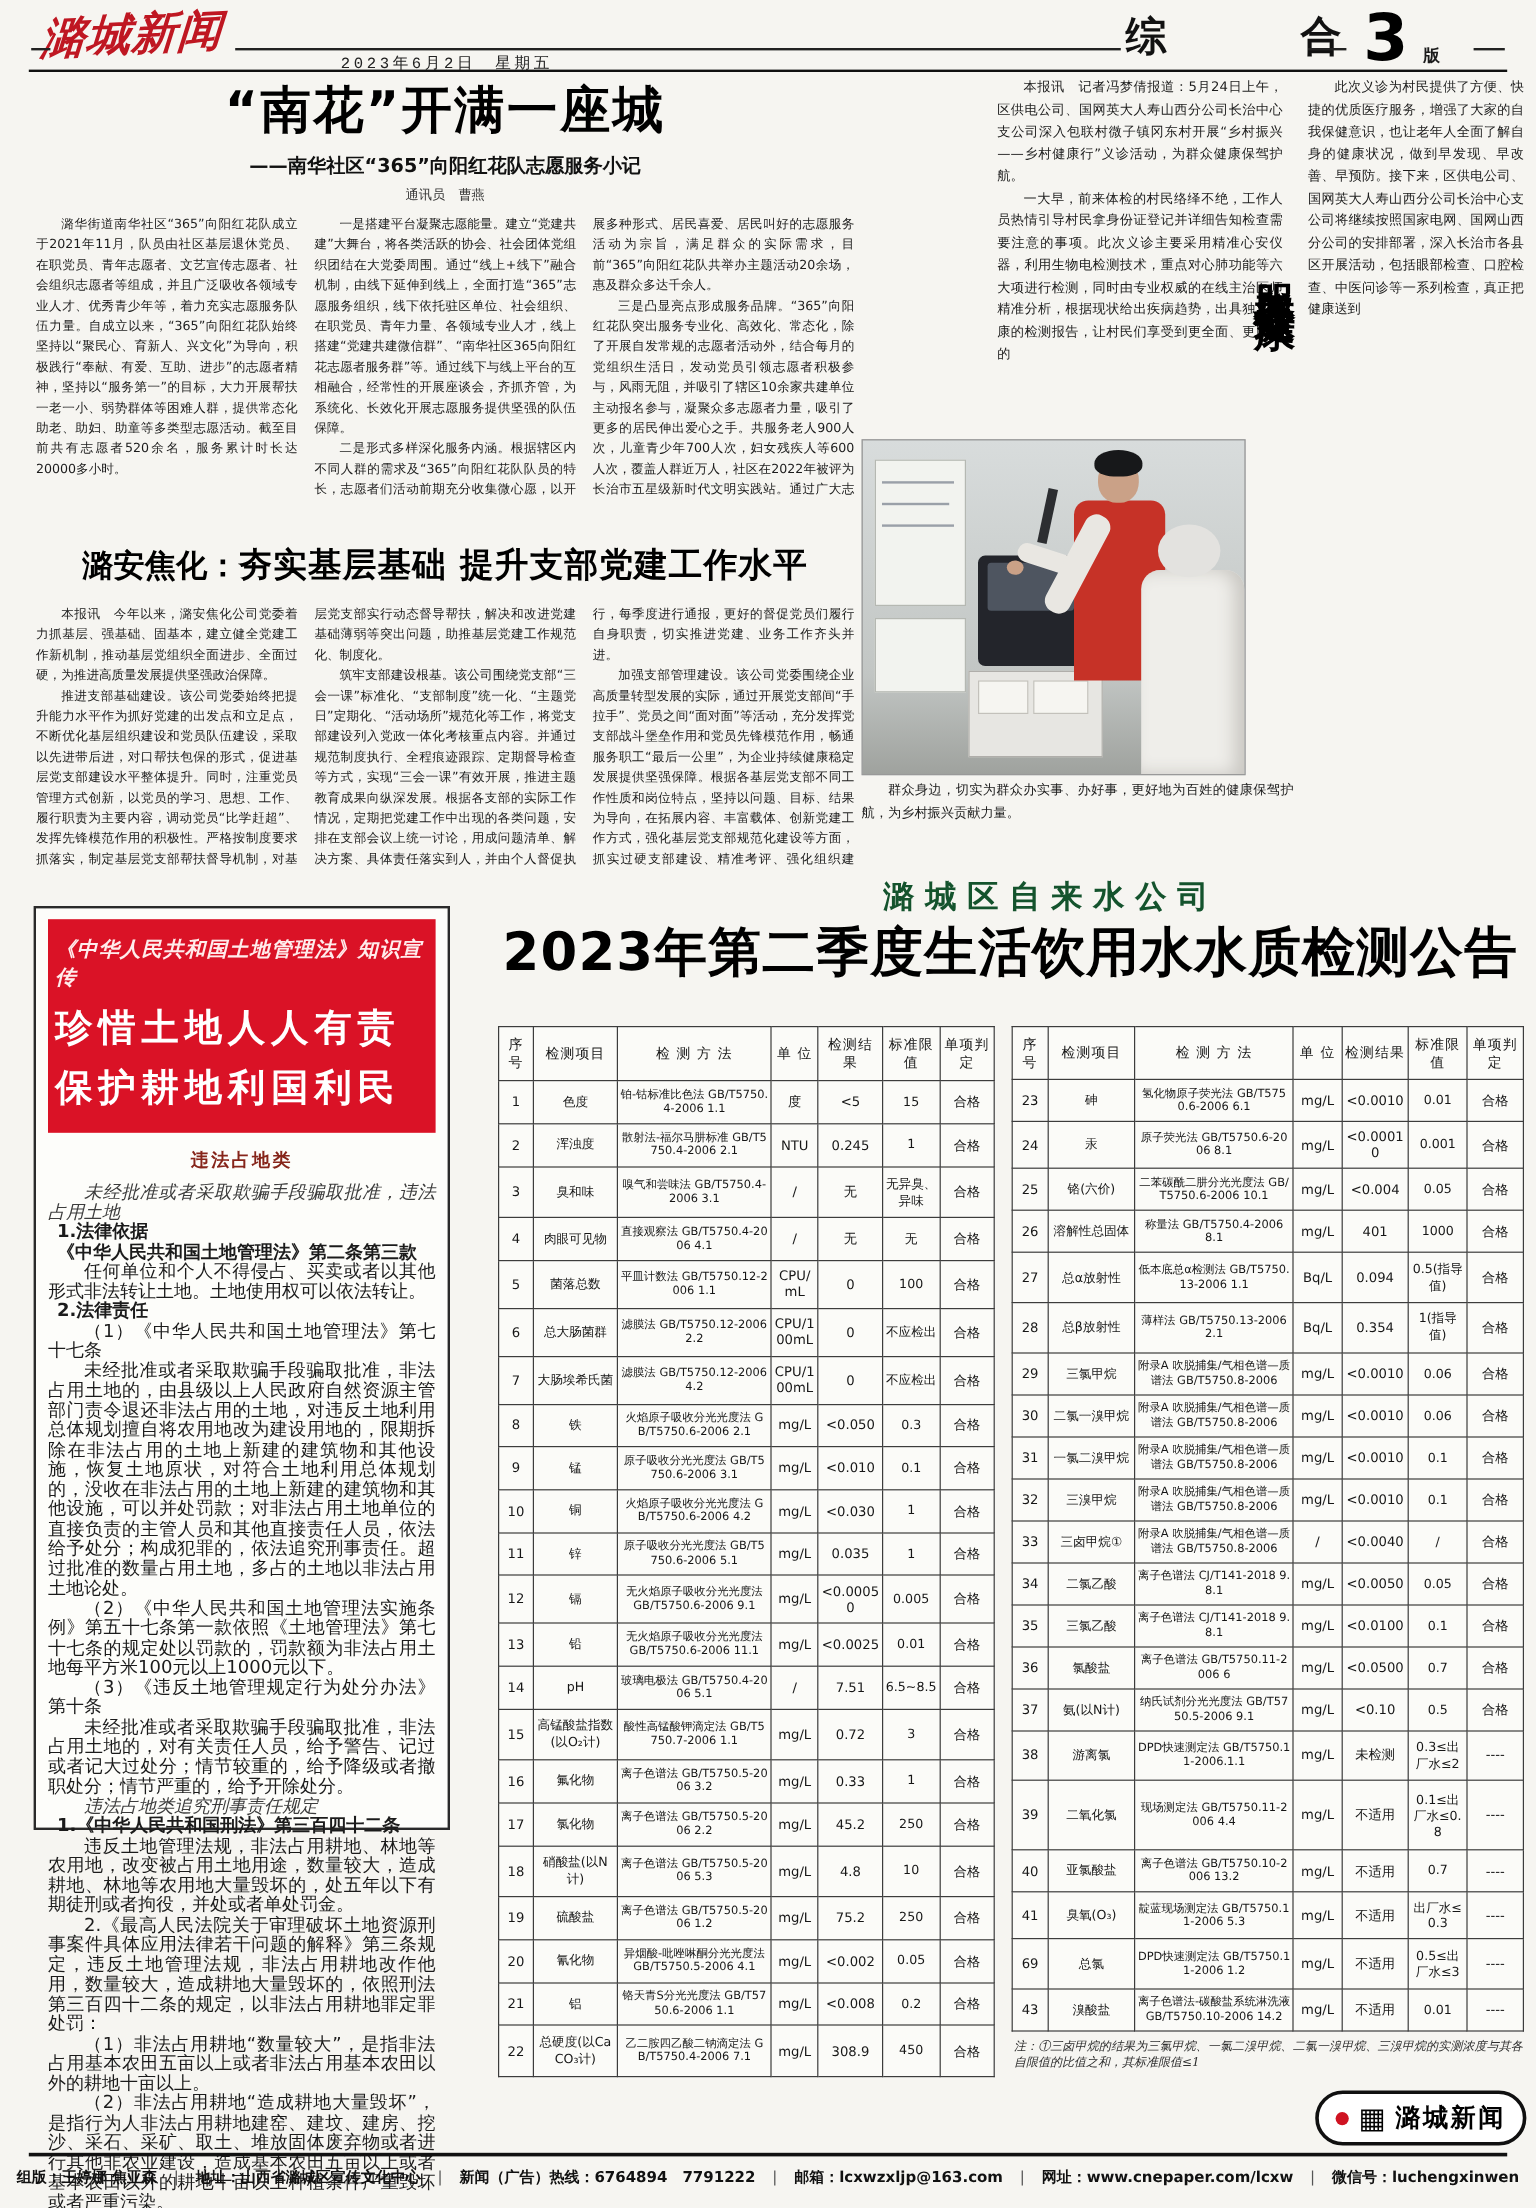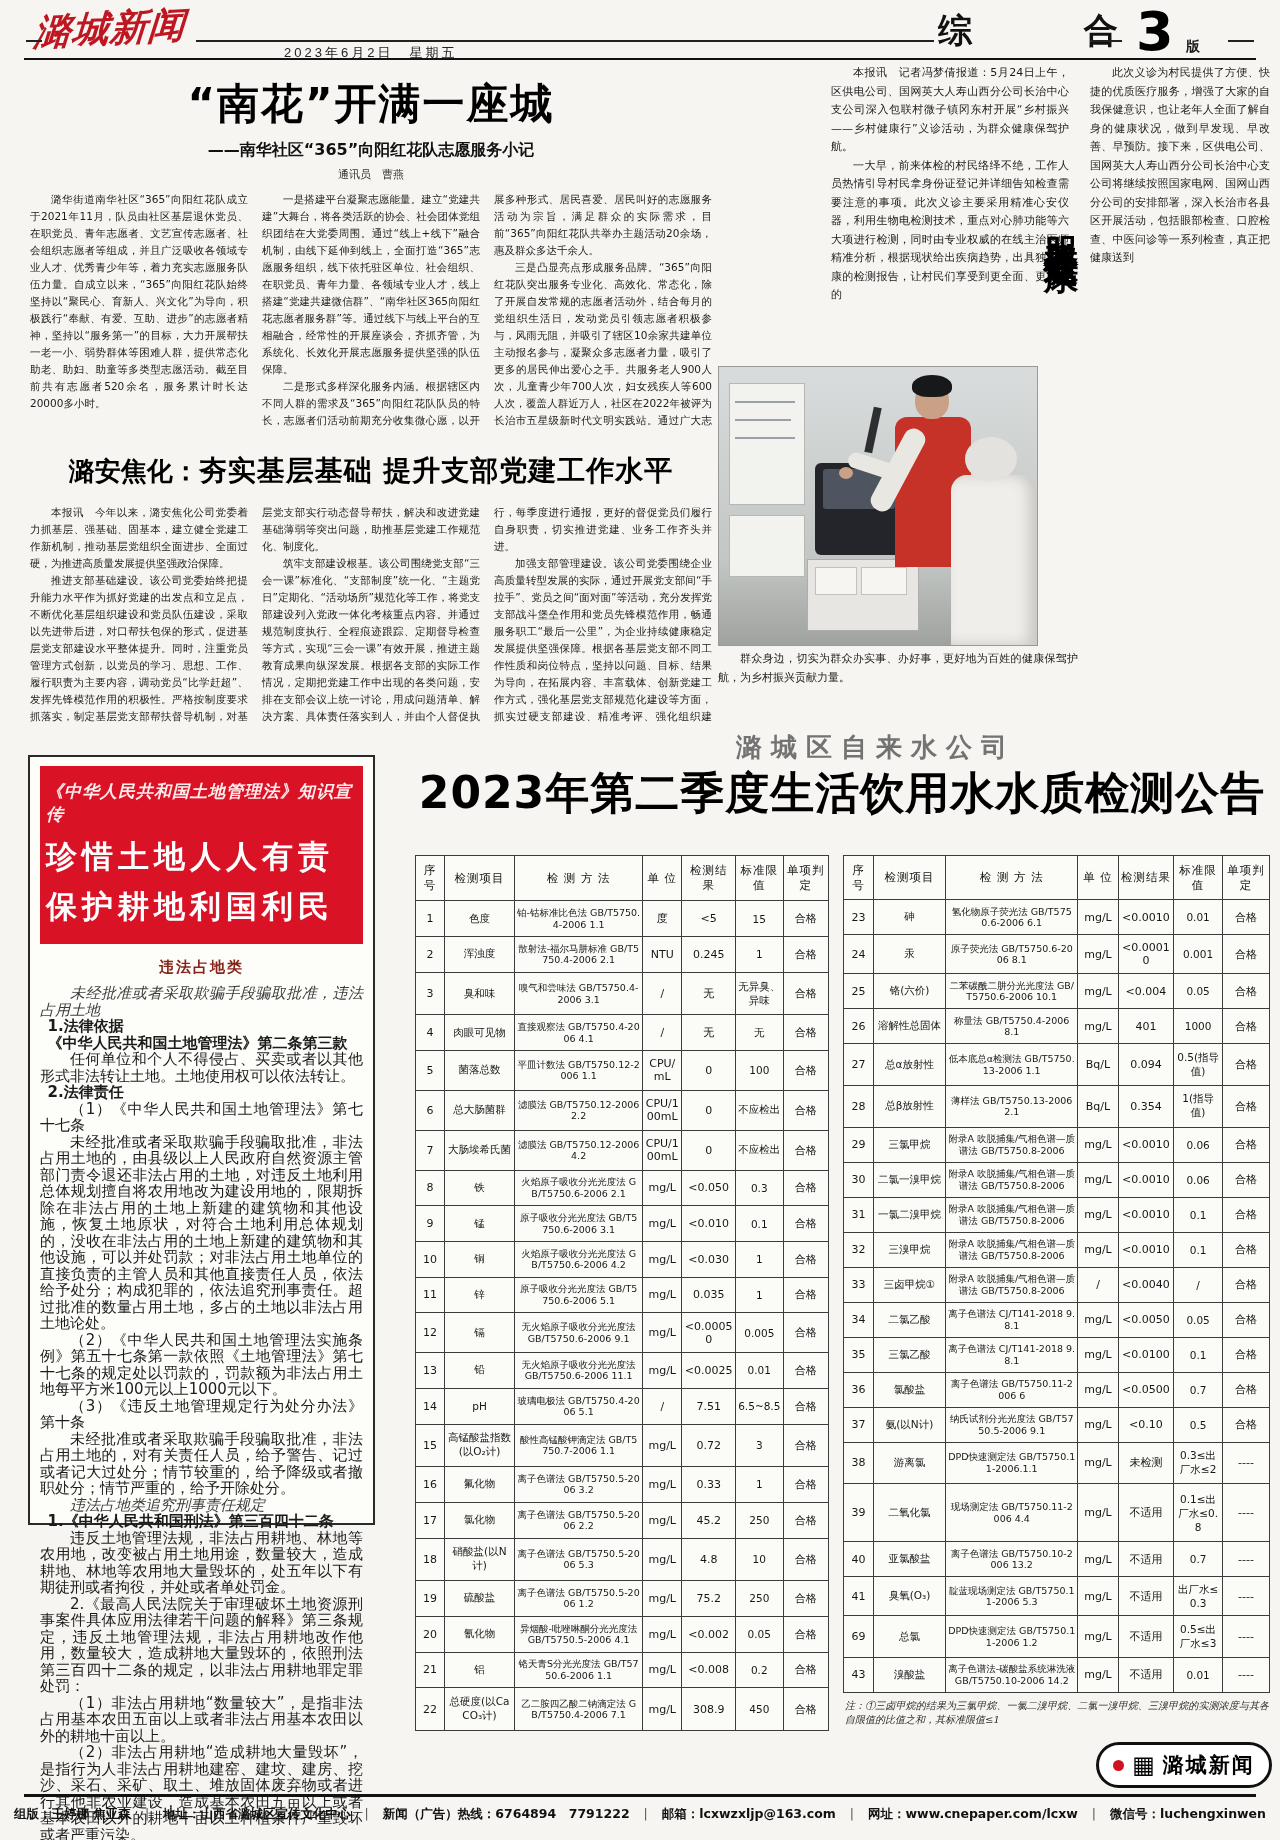--- a/index.html
+++ b/index.html
@@ -6,27 +6,27 @@
   body{width:1280px;height:1840px;background:#f6f5f1;position:relative;
        font-family:"DejaVu Sans","Liberation Sans",sans-serif;color:#1b1b1b;
        -webkit-font-smoothing:antialiased;overflow:hidden;}
   .abs{position:absolute;}
   .jtxt{text-align:justify;overflow:hidden;}
   .jtxt p{margin:0;text-indent:2em;}
   
   .masthead{left:34px;top:4px;font-family:"DejaVu Serif",serif;font-weight:bold;font-style:italic;
             font-size:37px;color:#bf1722;transform:rotate(-3deg) skewX(-7deg);letter-spacing:1px;}
   .hline{background:#222;height:2px;}
-  .date{left:284px;top:44px;font-size:13px;font-family:Liberation Sans, sans-serif;letter-spacing:3px;color:#222;}
+  .date{left:284px;top:44px;font-size:13px;font-family:Liberation Mono, monospace;letter-spacing:3px;color:#222;}
   .section{left:938px;top:8px;font-size:34px;font-weight:bold;font-family:"DejaVu Serif",serif;letter-spacing:50px;color:#111;}
   .pagenum{left:1136px;top:0px;font-size:54px;font-weight:bold;color:#000;}
   .pagesuffix{left:1186px;top:38px;font-size:14px;font-weight:bold;}
   .toprule{left:24px;top:58px;width:1232px;height:2px;background:#111;}
   
-  .a1{left:30px;top:64px;width:682px;height:386px;margin-top:12px;}
+  .a1{left:30px;top:64px;width:682px;height:386px;}
   .a1 .title{font-size:42px;font-weight:bold;text-align:center;letter-spacing:2px;color:#000;}
   .a1 .subtitle{font-size:16px;font-weight:bold;text-align:center;margin-top:8px;color:#111;}
   .a1 .byline{font-size:11px;text-align:center;margin-top:6px;color:#333;}
   .a1 .body{margin-top:9px;height:252px;column-count:3;column-gap:14px;column-fill:auto;
             font-size:10.5px;line-height:17px;}
   
   .a2{left:30px;top:452px;width:682px;height:278px;}
   .a2 .headline{text-align:center;white-space:nowrap;}
   .a2 .kicker{font-family:"DejaVu Serif",serif;font-weight:bold;font-size:26px;color:#000;}
   .a2 .title2{font-size:28px;font-weight:bold;letter-spacing:1px;color:#000;}
@@ -63,21 +63,21 @@
   .banner .b2{font-size:31px;font-weight:bold;letter-spacing:5px;margin-top:8px;}
   .notice .nhead{text-align:center;font-weight:bold;font-size:15px;color:#86251a;margin:14px 0 8px 0;letter-spacing:2px;}
   .notice .nbody{font-size:15px;line-height:16.5px;}
   .notice .nbody p{margin:0;text-align:justify;}
   .notice .kai{font-family:"DejaVu Serif",serif;font-style:italic;color:#3c3c3c;text-indent:2em;}
   .notice .lead{font-weight:bold;text-indent:0.5em;}
   .notice .ind{text-indent:2em;}
   .notice .ctr{text-align:center;text-indent:0;}
   .notice .rgt{text-align:right;text-indent:0;}
   
-  .company{left:736px;top:730px;font-size:26px;font-weight:bold;font-family:"DejaVu Serif",serif;letter-spacing:9px;color:#737373;}
+  .company{left:736px;top:730px;font-size:26px;font-weight:bold;font-family:"DejaVu Serif",serif;letter-spacing:9px;color:#14532d;}
   .wtitle{left:412px;top:764px;width:860px;text-align:center;font-size:44px;font-weight:bold;letter-spacing:1px;color:#000;}
   table.wt{border-collapse:collapse;table-layout:fixed;width:100%;height:100%;background:#fbfbf8;}
   table.wt td,table.wt th{border:1px solid #3c3c3c;text-align:center;vertical-align:middle;
         font-size:11px;padding:1px 2px;font-weight:normal;color:#161616;word-break:break-all;}
   table.wt th{font-size:11.5px;letter-spacing:1px;}
   table.wt td.m{font-size:9.5px;line-height:11.5px;}
   table.wt td.it{font-size:10.5px;}
   .tleft{left:415px;top:855px;width:414px;height:876px;}
   .tright{left:843px;top:855px;width:427px;height:838px;}
   .tnote{left:845px;top:1699px;width:424px;font-size:10px;line-height:14px;

